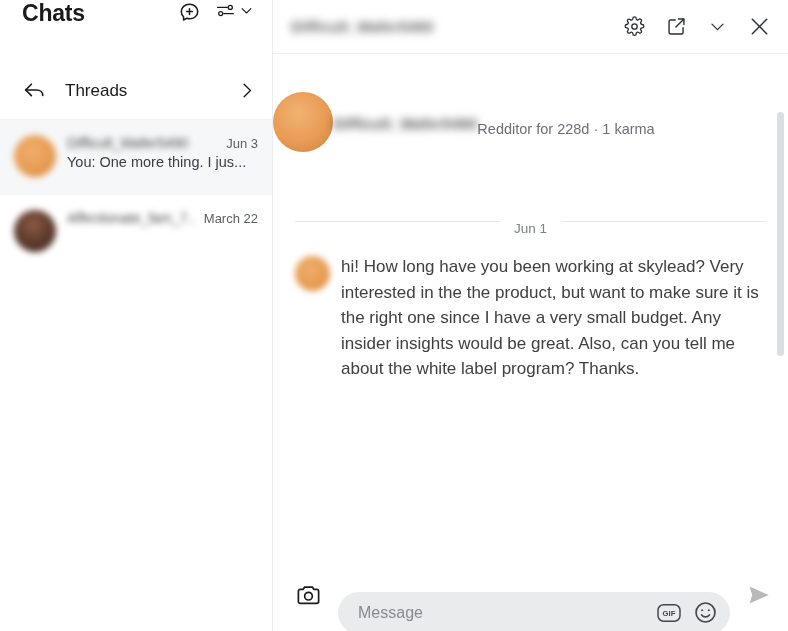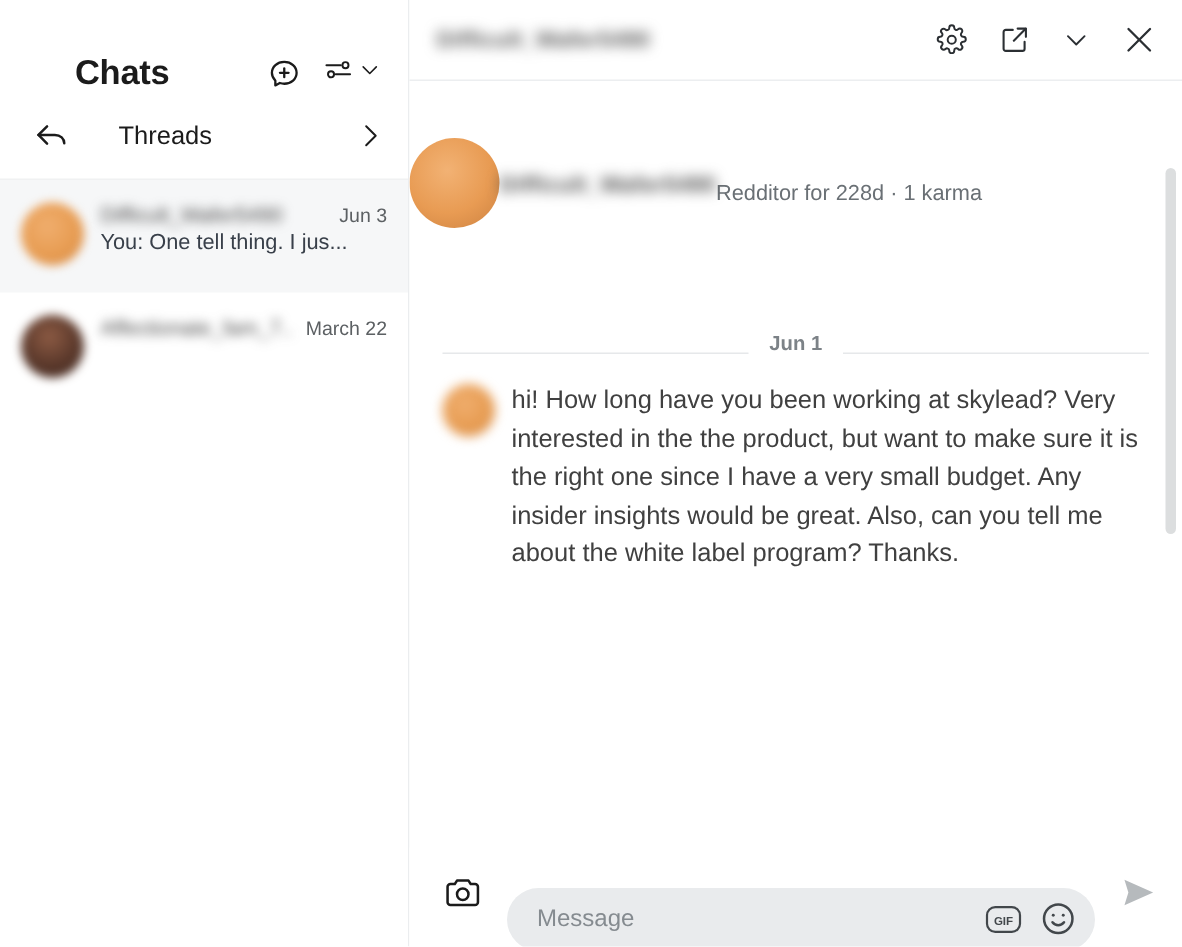--- a/index.html
+++ b/index.html
@@ -22,24 +22,23 @@
     height: 631px;
     background: #ffffff;
     border-right: 1px solid #ebedef;
     display: flex;
     flex-direction: column;
     position: relative;
   }
   .sidebar-header {
     height: 62px;
     display: flex;
-    align-items: flex-end;
+    align-items: flex-start;
     padding: 0 18px 0 22px;
     flex-shrink: 0;
-    margin-left: 28px;
   }
   .chats-title {
     font-size: 23px;
     font-weight: bold;
     color: #1b1b1b;
     letter-spacing: -0.2px;
   }
   .sidebar-header-actions {
     margin-left: auto;
     display: flex;
@@ -63,21 +62,20 @@
   }
 
   .threads-row {
     height: 58px;
     display: flex;
     align-items: center;
     padding: 0 16px 0 22px;
     cursor: pointer;
     border-bottom: 1px solid #f0f1f2;
     flex-shrink: 0;
-    gap: 14px;
   }
   .threads-back {
     color: #1b1b1b;
     display: flex;
     align-items: center;
     margin-right: 18px;
   }
   .threads-label {
     font-size: 17px;
     color: #1b1b1b;
@@ -203,23 +201,22 @@
     margin-bottom: 11px;
     letter-spacing: 0.3px;
   }
   .profile-meta {
     font-size: 14.5px;
     color: #6a7075;
   }
 
   .date-divider {
     display: flex;
-    align-items: flex-end;
+    align-items: flex-start;
     margin: 55px 22px 18px 22px;
-    font-weight: bold;
   }
   .date-divider .line { flex: 1; height: 1px; background: #e6e8ea; }
   .date-divider .label {
     font-size: 13.5px;
     color: #7c8287;
     padding: 0 14px;
   }
 
   .message {
     display: flex;
@@ -369,21 +366,21 @@
 
     <div class="chat-list">
 
       <div class="chat-item selected">
         <div class="chat-avatar orange"></div>
         <div class="chat-text">
           <div class="chat-row-top">
             <span class="chat-name">Difficult_Wafer5490</span>
             <span class="chat-date">Jun 3</span>
           </div>
-          <div class="chat-preview"><span>You: </span><span>One tell thing. I jus...</span></div>
+          <div class="chat-preview"><span>You: </span><span>One more thing. I jus...</span></div>
         </div>
       </div>
 
       <div class="chat-item">
         <div class="chat-avatar dark"></div>
         <div class="chat-text">
           <div class="chat-row-top">
             <span class="chat-name">Affectionate_fam_7...</span>
             <span class="chat-date">March 22</span>
           </div>

